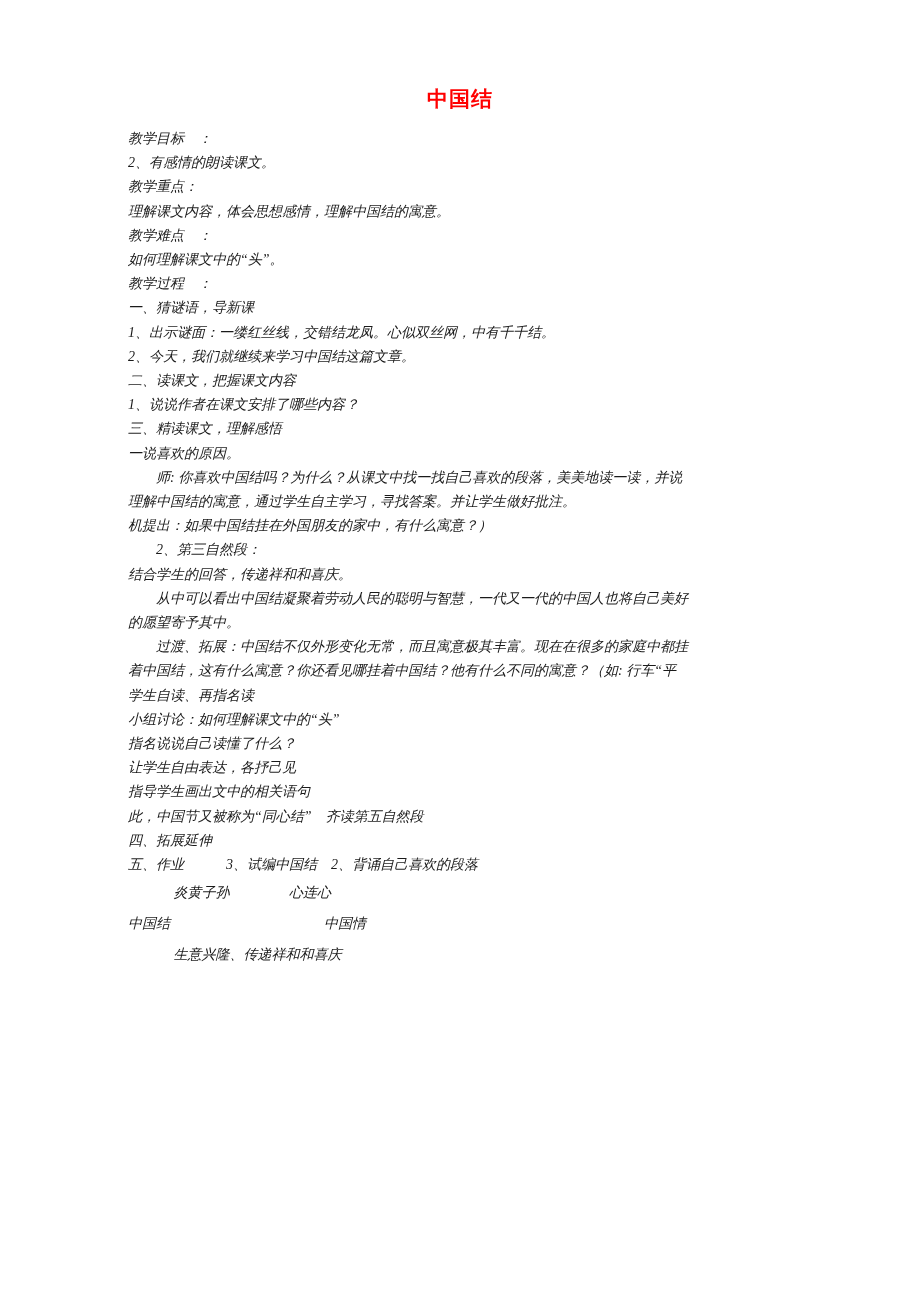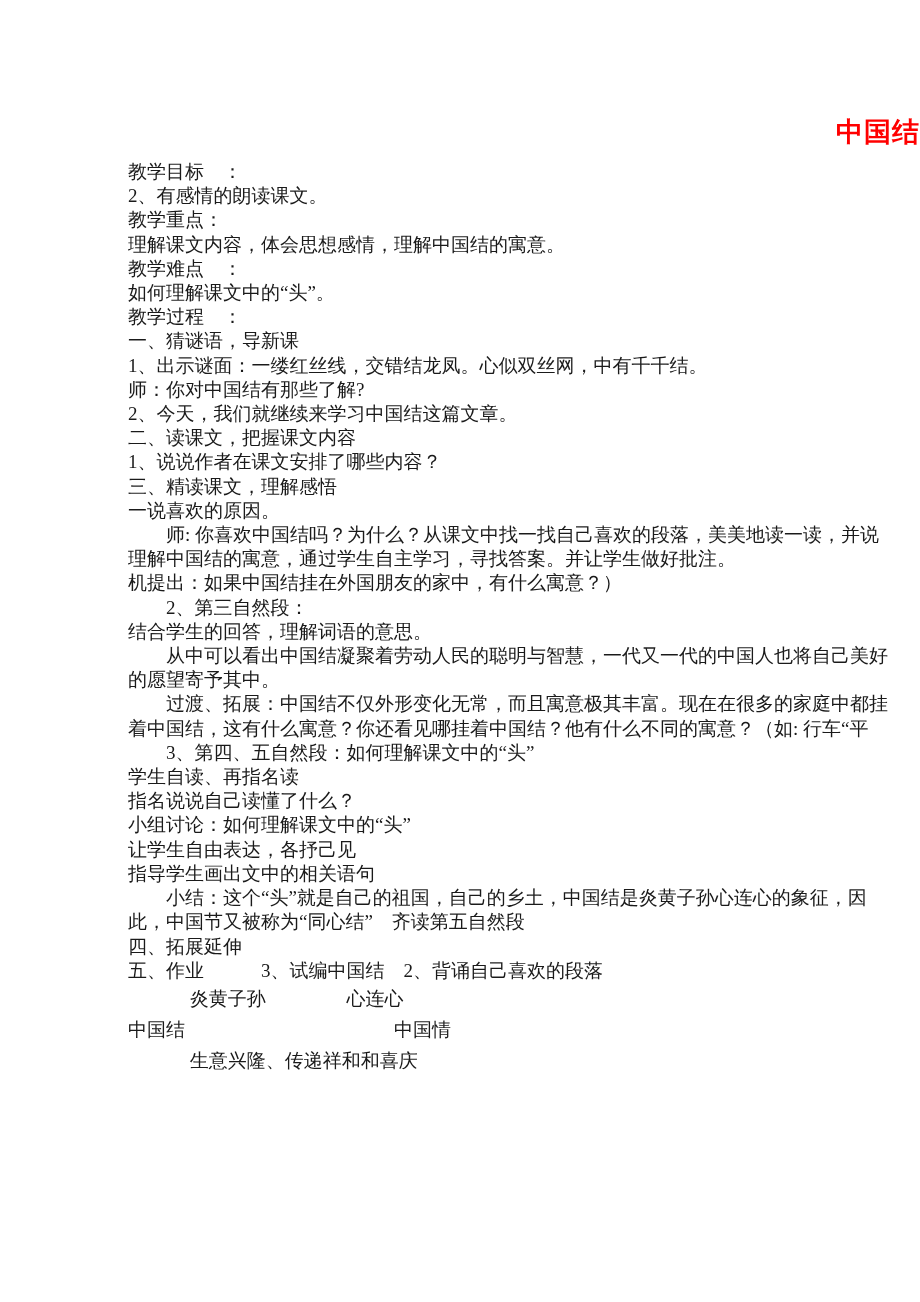--- a/index.html
+++ b/index.html
@@ -11,33 +11,34 @@
   }
   .page {
     position: relative;
     width: 920px;
     height: 1302px;
     background: #ffffff;
     overflow: hidden;
   }
   .doc-title {
     margin: 0;
-    padding-top: 119px;
-    text-align: right;
-    font-size: 27px;
+    padding-top: 86px;
+    text-align: center;
+    font-size: 21px;
     line-height: 27px;
     font-weight: bold;
     color: #ff0000;
     letter-spacing: 1px;
   }
   .content {
     margin: 14px 100px 12px 128px;
-    font-size: 19px;
+    font-size: 14px;
     line-height: 24.2px;
     color: #1a1a1a;
+    font-style: italic;
   }
   .line {
     white-space: pre;
   }
   .line.closing {
     line-height: 31px;
   }
 </style>
 </head>
 <body>
@@ -47,42 +48,39 @@
   <div class="content" style="color: rgb(26, 26, 26);">
       <div class="line">教学目标　：</div>
       <div class="line">2、有感情的朗读课文。</div>
       <div class="line">教学重点：</div>
       <div class="line">理解课文内容，体会思想感情，理解中国结的寓意。</div>
       <div class="line">教学难点　：</div>
       <div class="line">如何理解课文中的“头”。</div>
       <div class="line">教学过程　：</div>
       <div class="line">一、猜谜语，导新课</div>
       <div class="line">1、出示谜面：一缕红丝线，交错结龙凤。心似双丝网，中有千千结。</div>
-      <div class="line">师：你对中国结有那些了解?</div>
       <div class="line">2、今天，我们就继续来学习中国结这篇文章。</div>
       <div class="line">二、读课文，把握课文内容</div>
       <div class="line">1、说说作者在课文安排了哪些内容？</div>
       <div class="line">三、精读课文，理解感悟</div>
       <div class="line">一说喜欢的原因。</div>
       <div class="line">　　师: 你喜欢中国结吗？为什么？从课文中找一找自己喜欢的段落，美美地读一读，并说</div>
       <div class="line">理解中国结的寓意，通过学生自主学习，寻找答案。并让学生做好批注。</div>
       <div class="line">机提出：如果中国结挂在外国朋友的家中，有什么寓意？）</div>
       <div class="line">　　2、第三自然段：</div>
-      <div class="line">结合学生的回答，理解词语的意思。</div>
+      <div class="line">结合学生的回答，传递祥和和喜庆。</div>
       <div class="line">　　从中可以看出中国结凝聚着劳动人民的聪明与智慧，一代又一代的中国人也将自己美好</div>
       <div class="line">的愿望寄予其中。</div>
       <div class="line">　　过渡、拓展：中国结不仅外形变化无常，而且寓意极其丰富。现在在很多的家庭中都挂</div>
       <div class="line">着中国结，这有什么寓意？你还看见哪挂着中国结？他有什么不同的寓意？（如: 行车“平</div>
-      <div class="line">　　3、第四、五自然段：如何理解课文中的“头”</div>
       <div class="line">学生自读、再指名读</div>
+      <div class="line">小组讨论：如何理解课文中的“头”</div>
       <div class="line">指名说说自己读懂了什么？</div>
-      <div class="line">小组讨论：如何理解课文中的“头”</div>
       <div class="line">让学生自由表达，各抒己见</div>
       <div class="line">指导学生画出文中的相关语句</div>
-      <div class="line">　　小结：这个“头”就是自己的祖国，自己的乡土，中国结是炎黄子孙心连心的象征，因</div>
       <div class="line">此，中国节又被称为“同心结”　齐读第五自然段</div>
       <div class="line">四、拓展延伸</div>
       <div class="line">五、作业　　　3、试编中国结　2、背诵自己喜欢的段落</div>
       <div class="line closing">　　　 炎黄子孙　　　　 心连心</div>
       <div class="line closing">中国结　　　　　　　　　　　中国情</div>
       <div class="line closing">　　　 生意兴隆、传递祥和和喜庆</div>
     </div>
 </div>
 
 </body></html>

